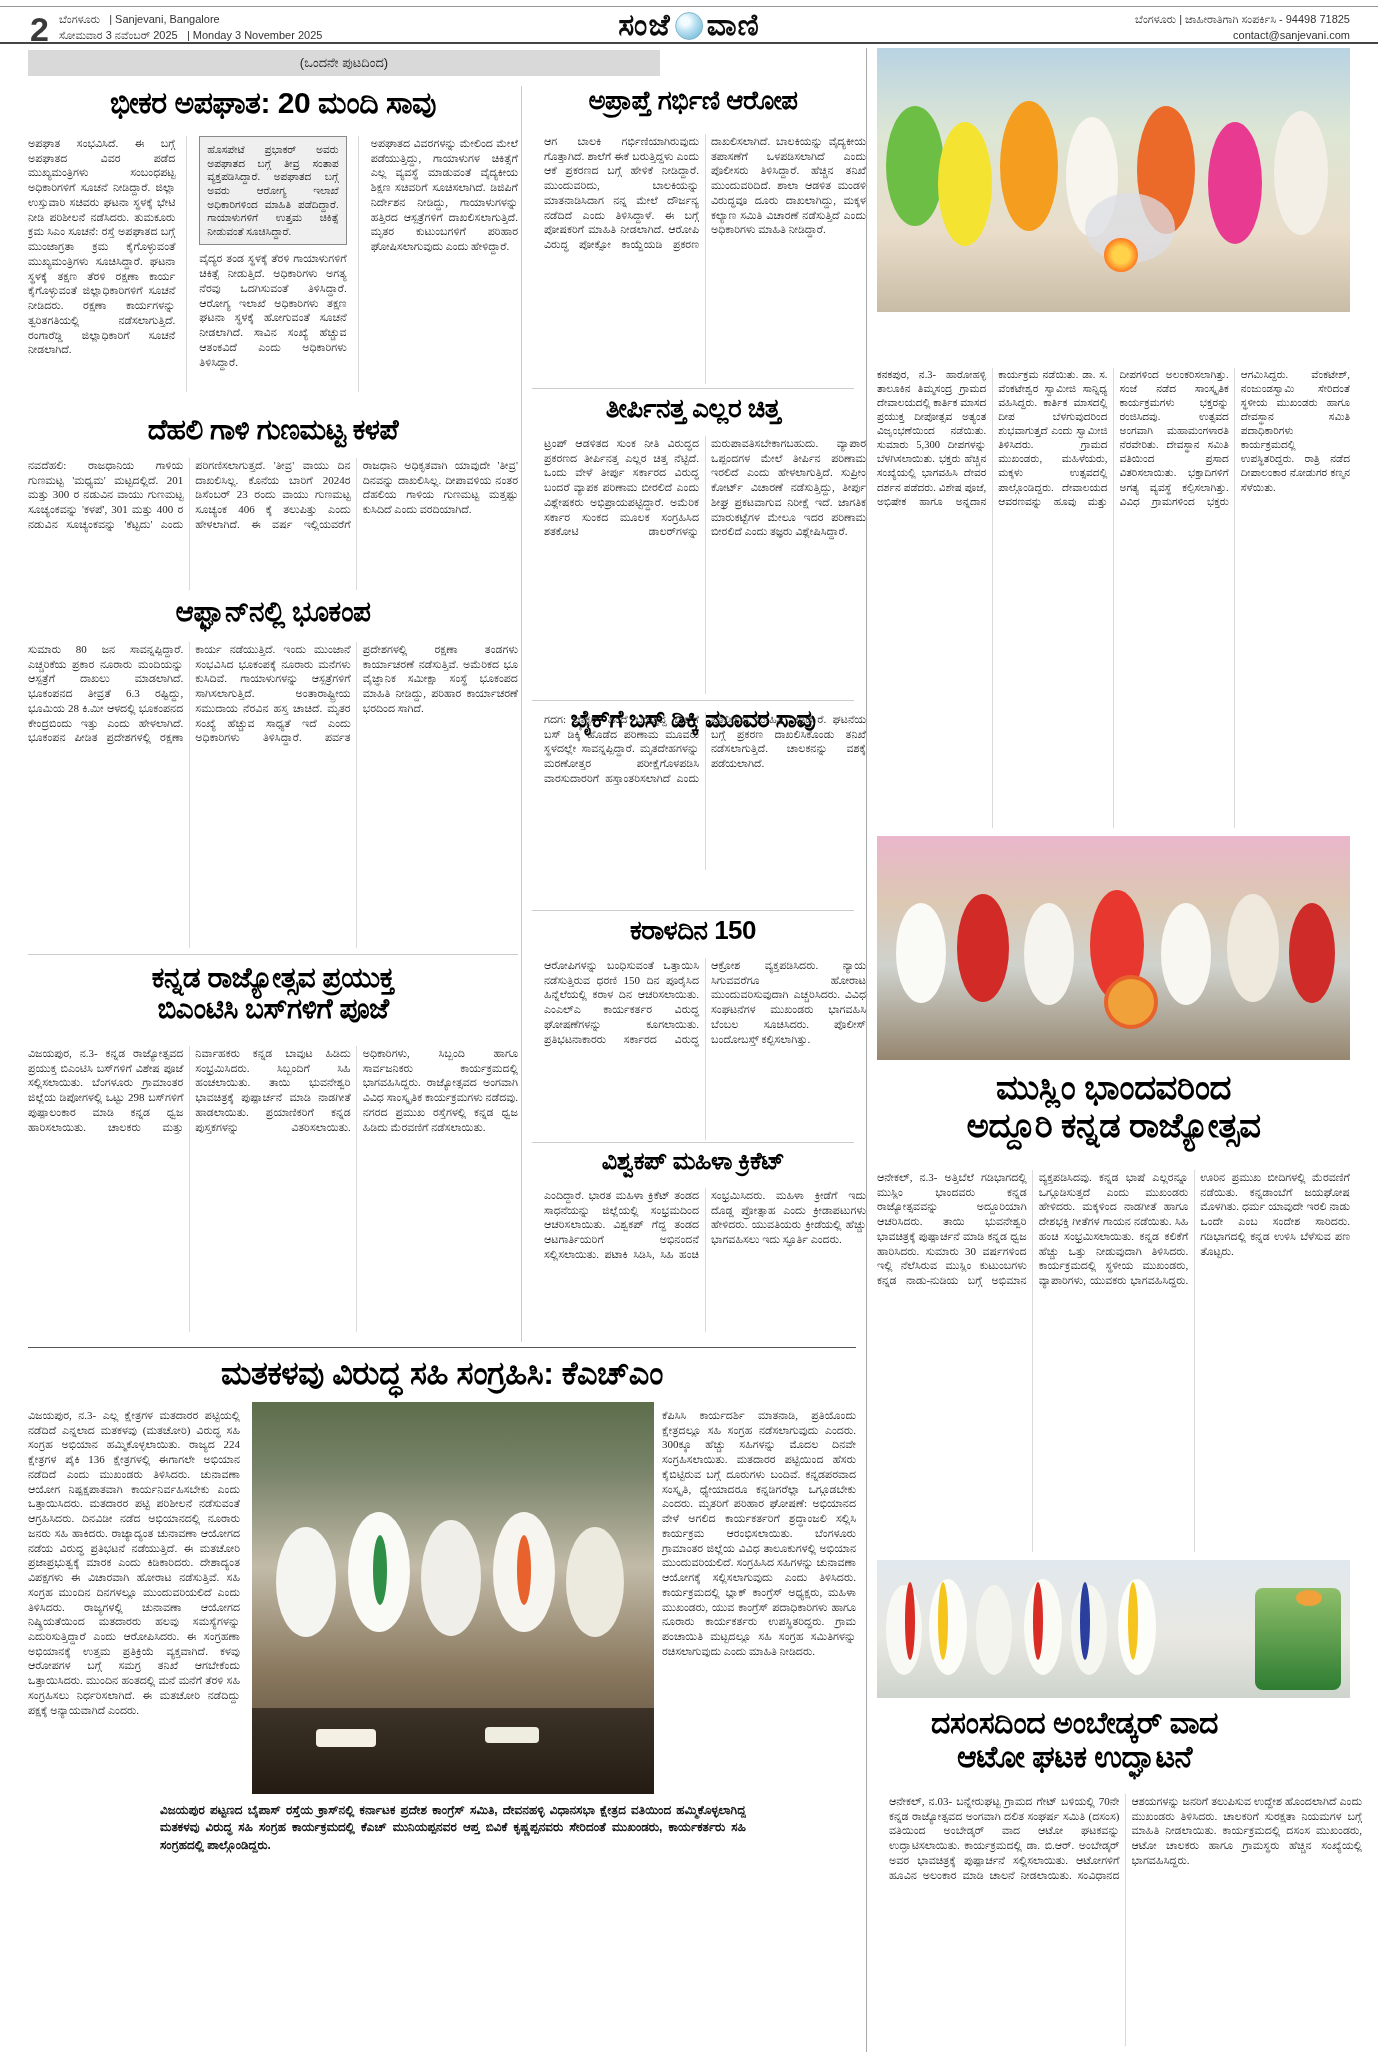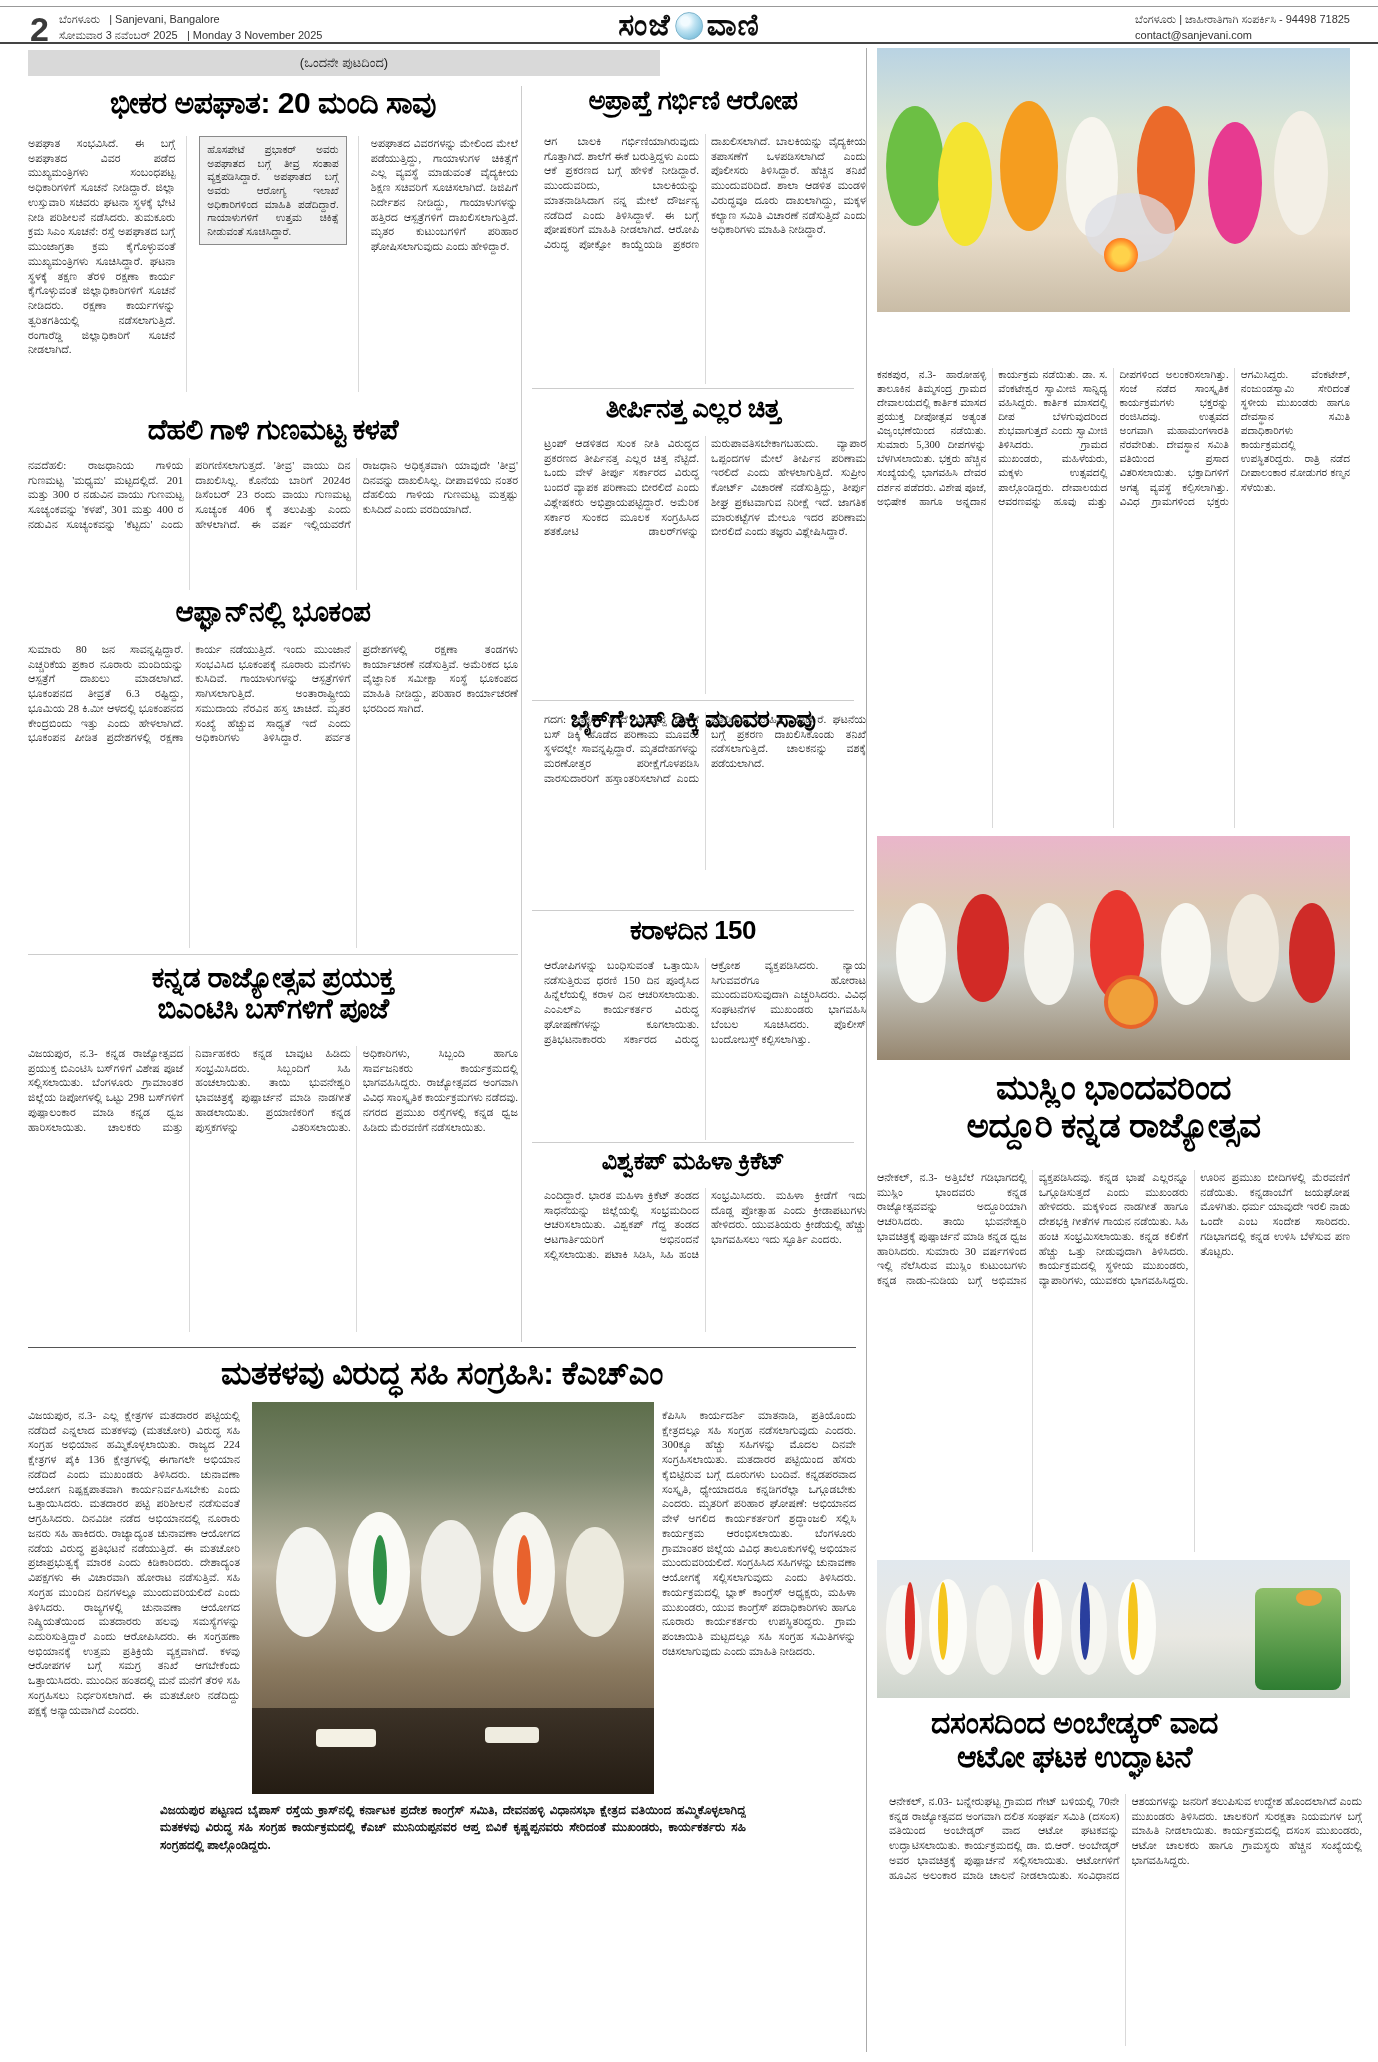--- a/index.html
+++ b/index.html
@@ -53,40 +53,41 @@
       <div class="hdr-small"><span>ಸೋಮವಾರ 3 ನವೆಂಬರ್ 2025</span>&nbsp;&nbsp;&nbsp;<span>| Monday 3 November 2025</span></div>
     </div>
   </div>
 
   <div class="abs masthead" style="left:50%;top:8px;transform:translateX(-50%);">
     <span>ಸಂಜೆ</span>
     <span class="globe"></span>
     <span>ವಾಣಿ</span>
   </div>
 
-  <div class="abs" style="right:28px;top:12px;">
+  <div class="abs" style="right:28px;top:12px;text-align:right;">
     <div class="hdr-small">ಬೆಂಗಳೂರು | ಜಾಹೀರಾತಿಗಾಗಿ ಸಂಪರ್ಕಿಸಿ - 94498 71825</div>
     <div class="hdr-small">contact@sanjevani.com</div>
   </div>
 
   <div class="rule-h" style="left:0;top:42px;width:1378px;background:#444;height:2px;"></div>
 
   <div class="rule-v" style="left:866px;top:48px;height:2004px;"></div>
 
   <div class="rule-v" style="left:521px;top:86px;height:1256px;background:#ccc;"></div>
 
   <div class="abs banner" style="left:28px;top:50px;width:632px;height:26px;">(ಒಂದನೇ ಪುಟದಿಂದ)</div>
 
   <div class="abs" style="left:28px;top:86px;width:490px;">
     <div class="hl" style="font-size:30px;">ಭೀಕರ ಅಪಘಾತ: 20 ಮಂದಿ ಸಾವು</div>
   </div>
   <div class="abs flexcols" style="left:28px;top:136px;width:490px;height:256px;">
     <div class="bodytext colrule">ಅಪಘಾತ ಸಂಭವಿಸಿದೆ. ಈ ಬಗ್ಗೆ ಅಪಘಾತದ ವಿವರ ಪಡೆದ ಮುಖ್ಯಮಂತ್ರಿಗಳು ಸಂಬಂಧಪಟ್ಟ ಅಧಿಕಾರಿಗಳಿಗೆ ಸೂಚನೆ ನೀಡಿದ್ದಾರೆ. ಜಿಲ್ಲಾ ಉಸ್ತುವಾರಿ ಸಚಿವರು ಘಟನಾ ಸ್ಥಳಕ್ಕೆ ಭೇಟಿ ನೀಡಿ ಪರಿಶೀಲನೆ ನಡೆಸಿದರು. ತುಮಕೂರು ಕ್ರಮ ಸಿಎಂ ಸೂಚನೆ: ರಸ್ತೆ ಅಪಘಾತದ ಬಗ್ಗೆ ಮುಂಜಾಗ್ರತಾ ಕ್ರಮ ಕೈಗೊಳ್ಳುವಂತೆ ಮುಖ್ಯಮಂತ್ರಿಗಳು ಸೂಚಿಸಿದ್ದಾರೆ. ಘಟನಾ ಸ್ಥಳಕ್ಕೆ ತಕ್ಷಣ ತೆರಳಿ ರಕ್ಷಣಾ ಕಾರ್ಯ ಕೈಗೊಳ್ಳುವಂತೆ ಜಿಲ್ಲಾಧಿಕಾರಿಗಳಿಗೆ ಸೂಚನೆ ನೀಡಿದರು. ರಕ್ಷಣಾ ಕಾರ್ಯಗಳನ್ನು ತ್ವರಿತಗತಿಯಲ್ಲಿ ನಡೆಸಲಾಗುತ್ತಿದೆ. ರಂಗಾರೆಡ್ಡಿ ಜಿಲ್ಲಾಧಿಕಾರಿಗೆ ಸೂಚನೆ ನೀಡಲಾಗಿದೆ.</div>
     <div class="colrule">
       <div class="inset-box bodytext">ಹೊಸಪೇಟೆ ಪ್ರಭಾಕರ್ ಅವರು ಅಪಘಾತದ ಬಗ್ಗೆ ತೀವ್ರ ಸಂತಾಪ ವ್ಯಕ್ತಪಡಿಸಿದ್ದಾರೆ. ಅಪಘಾತದ ಬಗ್ಗೆ ಅವರು ಆರೋಗ್ಯ ಇಲಾಖೆ ಅಧಿಕಾರಿಗಳಿಂದ ಮಾಹಿತಿ ಪಡೆದಿದ್ದಾರೆ. ಗಾಯಾಳುಗಳಿಗೆ ಉತ್ತಮ ಚಿಕಿತ್ಸೆ ನೀಡುವಂತೆ ಸೂಚಿಸಿದ್ದಾರೆ.</div>
+      <div class="bodytext" style="height:120px;">ವೈದ್ಯರ ತಂಡ ಸ್ಥಳಕ್ಕೆ ತೆರಳಿ ಗಾಯಾಳುಗಳಿಗೆ ಚಿಕಿತ್ಸೆ ನೀಡುತ್ತಿದೆ. ಅಧಿಕಾರಿಗಳು ಅಗತ್ಯ ನೆರವು ಒದಗಿಸುವಂತೆ ತಿಳಿಸಿದ್ದಾರೆ. ಆರೋಗ್ಯ ಇಲಾಖೆ ಅಧಿಕಾರಿಗಳು ತಕ್ಷಣ ಘಟನಾ ಸ್ಥಳಕ್ಕೆ ಹೋಗುವಂತೆ ಸೂಚನೆ ನೀಡಲಾಗಿದೆ. ಸಾವಿನ ಸಂಖ್ಯೆ ಹೆಚ್ಚುವ ಆತಂಕವಿದೆ ಎಂದು ಅಧಿಕಾರಿಗಳು ತಿಳಿಸಿದ್ದಾರೆ.</div>
     </div>
     <div class="bodytext">ಅಪಘಾತದ ವಿವರಗಳನ್ನು ಮೇಲಿಂದ ಮೇಲೆ ಪಡೆಯುತ್ತಿದ್ದು, ಗಾಯಾಳುಗಳ ಚಿಕಿತ್ಸೆಗೆ ಎಲ್ಲ ವ್ಯವಸ್ಥೆ ಮಾಡುವಂತೆ ವೈದ್ಯಕೀಯ ಶಿಕ್ಷಣ ಸಚಿವರಿಗೆ ಸೂಚಿಸಲಾಗಿದೆ. ಡಿಜಿಪಿಗೆ ನಿರ್ದೇಶನ ನೀಡಿದ್ದು, ಗಾಯಾಳುಗಳನ್ನು ಹತ್ತಿರದ ಆಸ್ಪತ್ರೆಗಳಿಗೆ ದಾಖಲಿಸಲಾಗುತ್ತಿದೆ. ಮೃತರ ಕುಟುಂಬಗಳಿಗೆ ಪರಿಹಾರ ಘೋಷಿಸಲಾಗುವುದು ಎಂದು ಹೇಳಿದ್ದಾರೆ.</div>
   </div>
 
   <div class="abs" style="left:532px;top:86px;width:322px;">
     <div class="hl" style="font-size:26px;">ಅಪ್ರಾಪ್ತೆ ಗರ್ಭಿಣಿ ಆರೋಪ</div>
   </div>
   <div class="abs bodytext cols2" style="left:532px;top:134px;width:322px;height:250px;">ಆಗ ಬಾಲಕಿ ಗರ್ಭಿಣಿಯಾಗಿರುವುದು ಗೊತ್ತಾಗಿದೆ. ಶಾಲೆಗೆ ಈಕೆ ಬರುತ್ತಿದ್ದಳು ಎಂದು ಆಕೆ ಪ್ರಕರಣದ ಬಗ್ಗೆ ಹೇಳಿಕೆ ನೀಡಿದ್ದಾರೆ. ಮುಂದುವರಿದು, ಬಾಲಕಿಯನ್ನು ಮಾತನಾಡಿಸಿದಾಗ ನನ್ನ ಮೇಲೆ ದೌರ್ಜನ್ಯ ನಡೆದಿದೆ ಎಂದು ತಿಳಿಸಿದ್ದಾಳೆ. ಈ ಬಗ್ಗೆ ಪೋಷಕರಿಗೆ ಮಾಹಿತಿ ನೀಡಲಾಗಿದೆ. ಆರೋಪಿ ವಿರುದ್ಧ ಪೋಕ್ಸೋ ಕಾಯ್ದೆಯಡಿ ಪ್ರಕರಣ ದಾಖಲಿಸಲಾಗಿದೆ. ಬಾಲಕಿಯನ್ನು ವೈದ್ಯಕೀಯ ತಪಾಸಣೆಗೆ ಒಳಪಡಿಸಲಾಗಿದೆ ಎಂದು ಪೊಲೀಸರು ತಿಳಿಸಿದ್ದಾರೆ. ಹೆಚ್ಚಿನ ತನಿಖೆ ಮುಂದುವರಿದಿದೆ. ಶಾಲಾ ಆಡಳಿತ ಮಂಡಳಿ ವಿರುದ್ಧವೂ ದೂರು ದಾಖಲಾಗಿದ್ದು, ಮಕ್ಕಳ ಕಲ್ಯಾಣ ಸಮಿತಿ ವಿಚಾರಣೆ ನಡೆಸುತ್ತಿದೆ ಎಂದು ಅಧಿಕಾರಿಗಳು ಮಾಹಿತಿ ನೀಡಿದ್ದಾರೆ.</div>
 
   <div class="abs" style="left:28px;top:414px;width:490px;">

